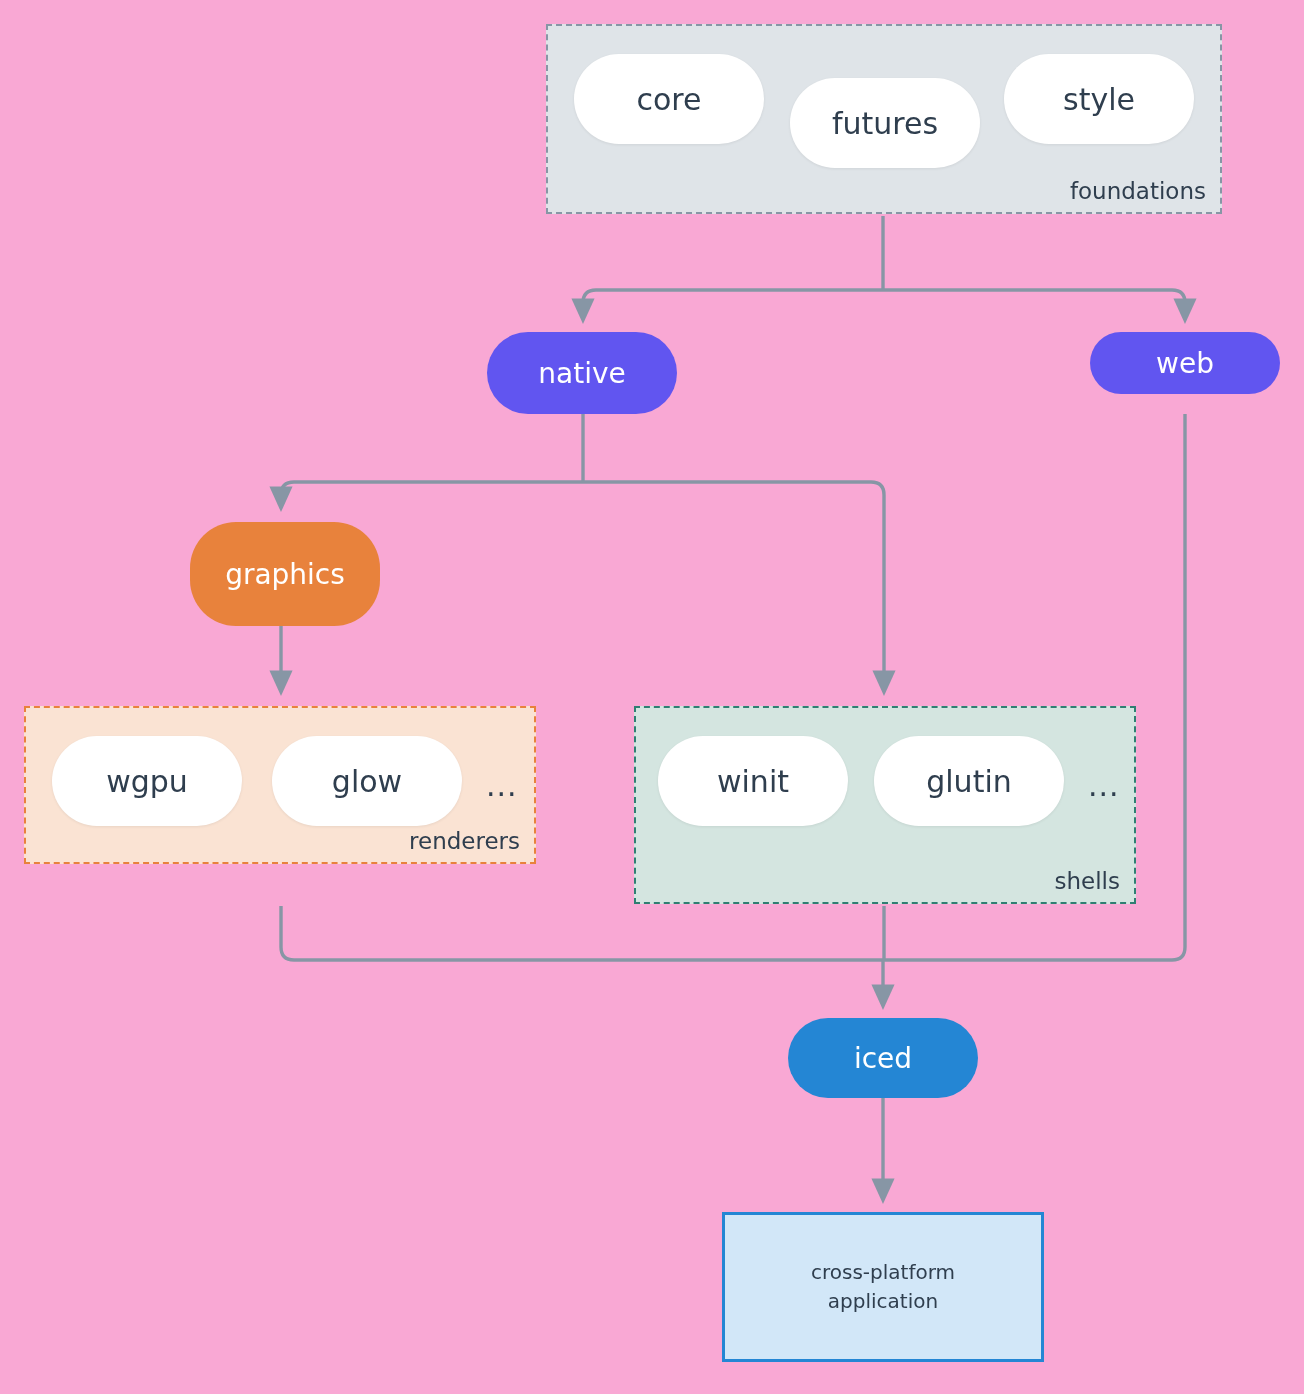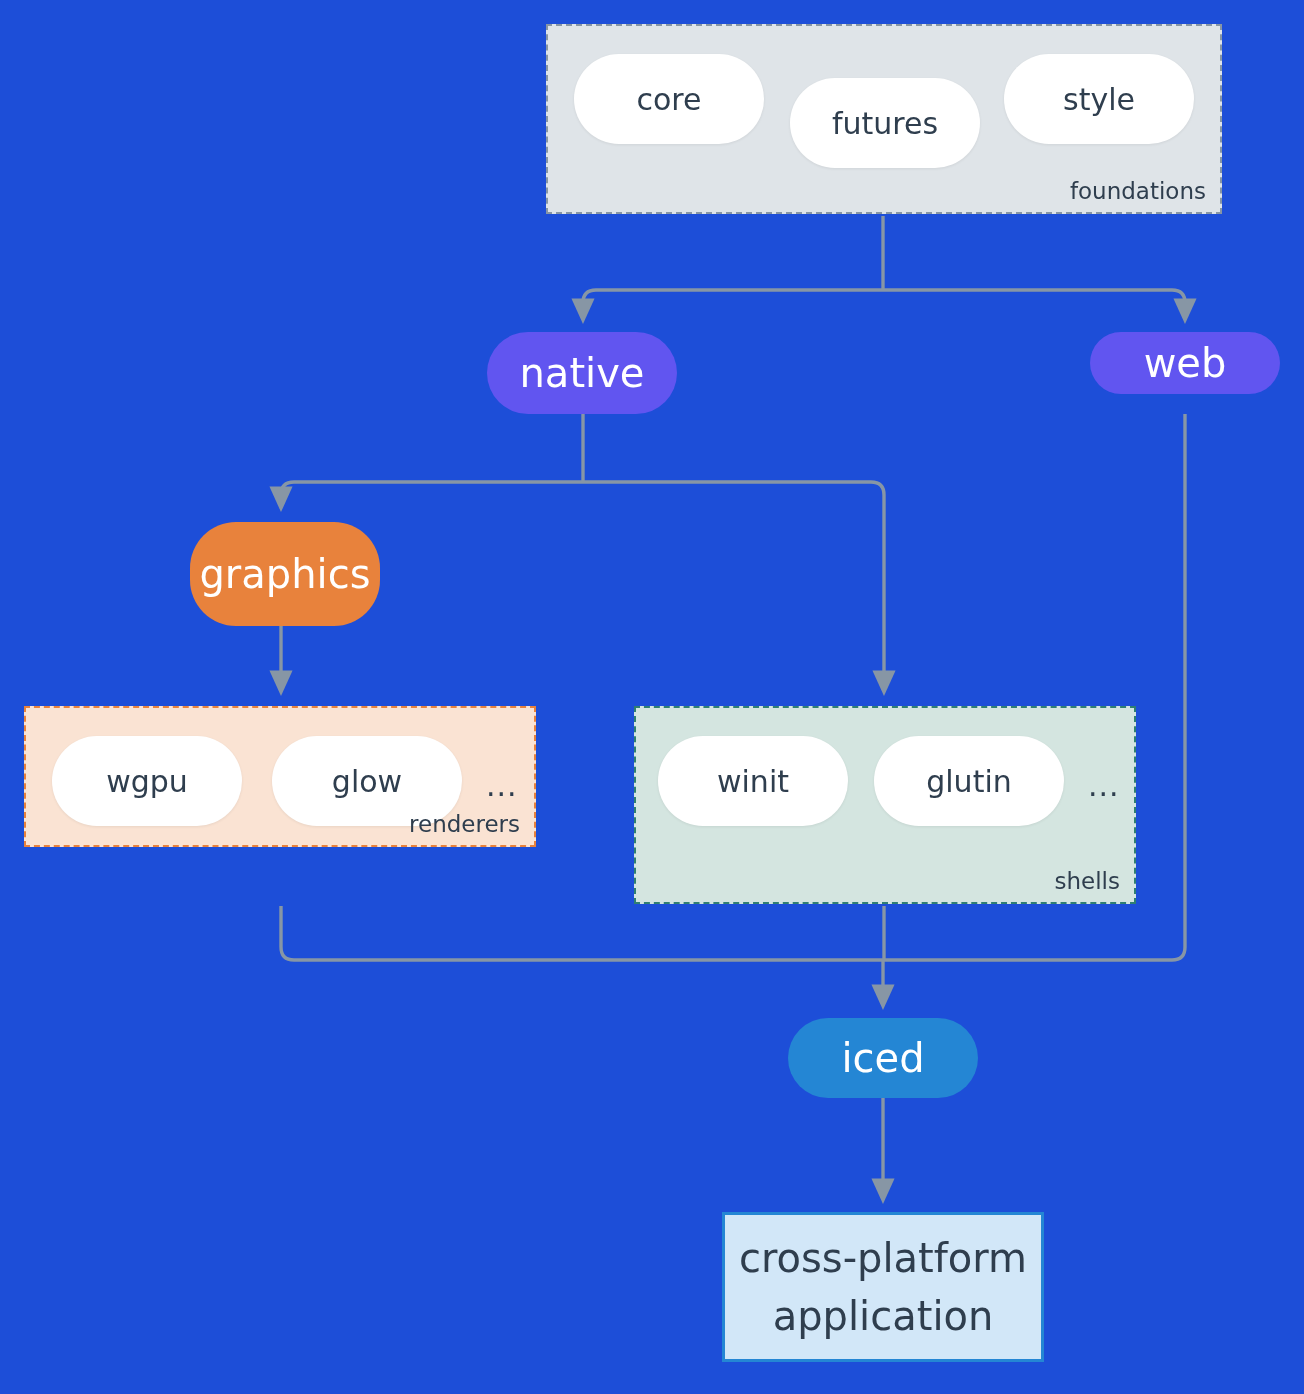--- a/index.html
+++ b/index.html
@@ -4,21 +4,21 @@
 <style>
   html, body {
     margin: 0;
     padding: 0;
     background: #000000;
   }
   #stage {
     position: relative;
     width: 1304px;
     height: 1394px;
-    background: #1d4ed8;
+    background: #f9a8d4;
     overflow: hidden;
     font-family: "DejaVu Sans", sans-serif;
   }
   #edges {
     position: absolute;
     left: 0; top: 0;
     width: 1304px;
     height: 1394px;
     pointer-events: none;
   }
@@ -39,21 +39,21 @@
   }
 
   #group-foundations {
     left: 546px; top: 24px;
     width: 676px; height: 190px;
     background: #DFE4E8;
     border: 2px dashed #8796A5;
   }
   #group-renderers {
     left: 24px; top: 706px;
-    width: 512px; height: 141px;
+    width: 512px; height: 158px;
     background: #FAE3D3;
     border: 2px dashed #E8823C;
   }
   #group-shells {
     left: 634px; top: 706px;
     width: 502px; height: 198px;
     background: #D4E5E0;
     border: 2px dashed #2F7F72;
   }
 
@@ -78,41 +78,41 @@
   }
 
   
   .pill {
     position: absolute;
     display: flex;
     align-items: center;
     justify-content: center;
     border-radius: 46px;
     color: #FFFFFF;
-    font-size: 40px;
+    font-size: 28px;
     box-sizing: border-box;
   }
   #node-native  { left: 487px;  top: 332px;  width: 190px; height: 82px; background: #6155F0; }
   #node-web     { left: 1090px; top: 332px;  width: 190px; height: 62px; background: #6155F0; }
   #node-graphics{ left: 190px;  top: 522px;  width: 190px; height: 104px; background: #E8823C; }
   #node-iced    { left: 788px;  top: 1018px; width: 190px; height: 80px; background: #2486D4; }
 
   
   #node-application {
     position: absolute;
     left: 722px; top: 1212px;
     width: 322px; height: 150px;
     background: #D2E7F8;
     border: 3px solid #2486D4;
     box-sizing: border-box;
     display: flex;
     flex-direction: column;
     align-items: center;
     justify-content: center;
-    font-size: 40px;
+    font-size: 20px;
     color: #2F3E4E;
     line-height: 1.45;
   }
 </style>
 </head>
 <body>
 
 <div id="stage">
 
   <svg id="edges" viewBox="0 0 1304 1394" width="1304" height="1394">

